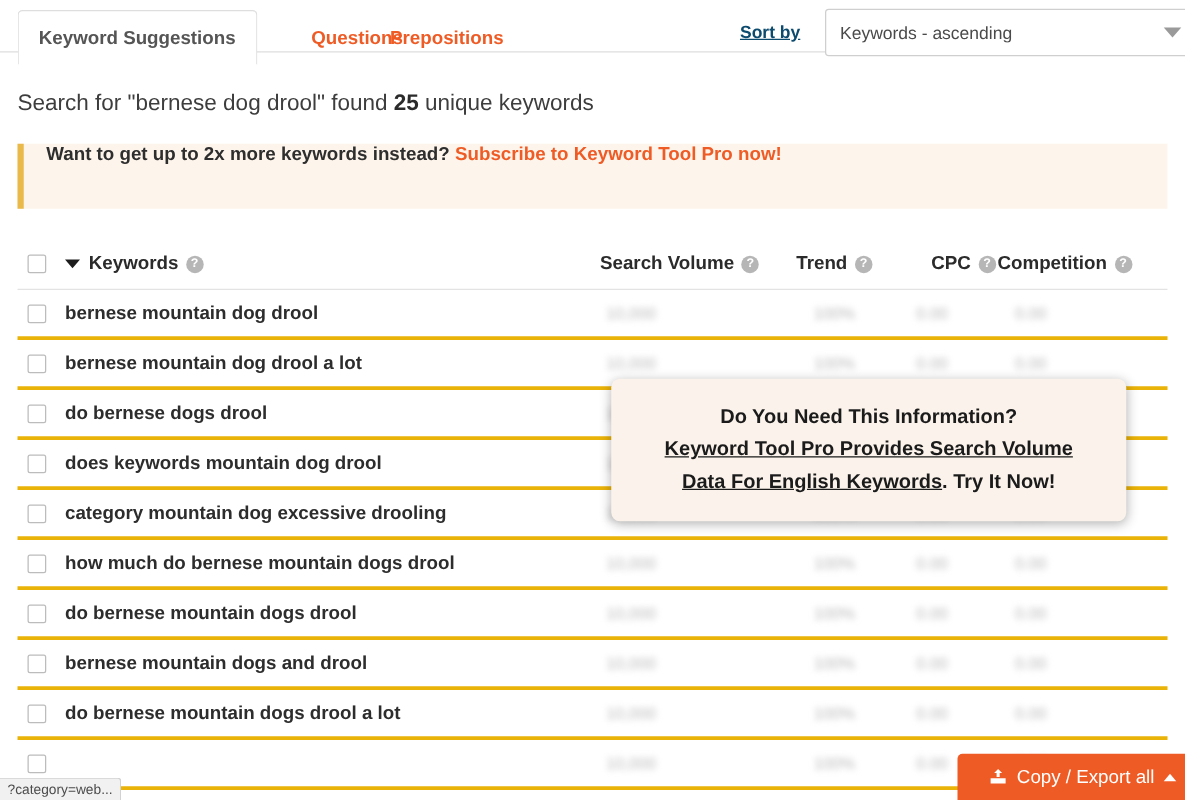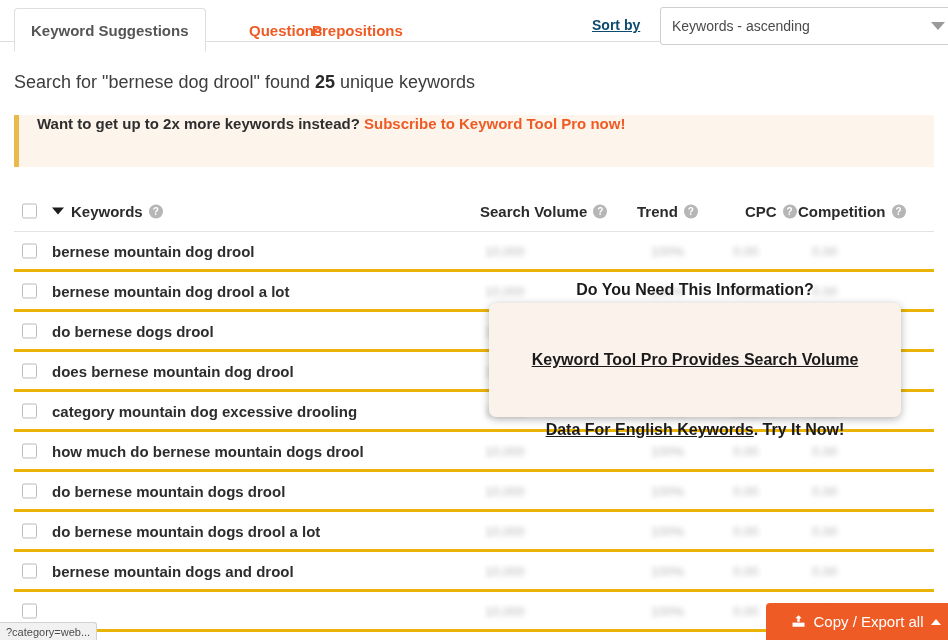--- a/index.html
+++ b/index.html
@@ -123,21 +123,21 @@
   .b-tr { left: 637px; }
   .b-cpc { left: 719px; }
   .b-cmp { left: 798px; }
 
   
   .popup {
     position: absolute; left: 489px; top: 303px; width: 412px; height: 114px;
     background: #fbf3eb; border-radius: 7px;
     box-shadow: 0 2px 9px rgba(0,0,0,0.30);
     display: flex; flex-direction: column; align-items: center;
-    justify-content: center; z-index: 20; padding: 0 10px; gap: 44px;
+    justify-content: center; z-index: 20; padding: 0 10px;
   }
   .popup .pl {
     font-size: 16px; font-weight: bold; color: #1b1b1b;
     text-align: center; line-height: 26px; white-space: nowrap;
   }
   .popup .u { text-decoration: underline; cursor: pointer; color: #1b1b1b; }
 
   
   .exportbtn {
     position: absolute; left: 766px; top: 603px; width: 200px; height: 37px;
@@ -234,21 +234,21 @@
         <div class="trow">
           <div class="cbox"></div>
           <div class="kwtext">do bernese dogs drool</div>
           <div class="blur b-sv">10,000</div>
           <div class="blur b-tr">100%</div>
           <div class="blur b-cpc">0.00</div>
           <div class="blur b-cmp">0.00</div>
         </div>
         <div class="trow">
           <div class="cbox"></div>
-          <div class="kwtext">does bernese mountain dog drool</div>
+          <div class="kwtext">does keywords mountain dog drool</div>
           <div class="blur b-sv">10,000</div>
           <div class="blur b-tr">100%</div>
           <div class="blur b-cpc">0.00</div>
           <div class="blur b-cmp">0.00</div>
         </div>
         <div class="trow">
           <div class="cbox"></div>
           <div class="kwtext">category mountain dog excessive drooling</div>
           <div class="blur b-sv">10,000</div>
           <div class="blur b-tr">100%</div>
@@ -266,29 +266,29 @@
         <div class="trow">
           <div class="cbox"></div>
           <div class="kwtext">do bernese mountain dogs drool</div>
           <div class="blur b-sv">10,000</div>
           <div class="blur b-tr">100%</div>
           <div class="blur b-cpc">0.00</div>
           <div class="blur b-cmp">0.00</div>
         </div>
         <div class="trow">
           <div class="cbox"></div>
+          <div class="kwtext">bernese mountain dogs and drool</div>
+          <div class="blur b-sv">10,000</div>
+          <div class="blur b-tr">100%</div>
+          <div class="blur b-cpc">0.00</div>
+          <div class="blur b-cmp">0.00</div>
+        </div>
+        <div class="trow">
+          <div class="cbox"></div>
           <div class="kwtext">do bernese mountain dogs drool a lot</div>
-          <div class="blur b-sv">10,000</div>
-          <div class="blur b-tr">100%</div>
-          <div class="blur b-cpc">0.00</div>
-          <div class="blur b-cmp">0.00</div>
-        </div>
-        <div class="trow">
-          <div class="cbox"></div>
-          <div class="kwtext">bernese mountain dogs and drool</div>
           <div class="blur b-sv">10,000</div>
           <div class="blur b-tr">100%</div>
           <div class="blur b-cpc">0.00</div>
           <div class="blur b-cmp">0.00</div>
         </div>
         <div class="trow">
           <div class="cbox"></div>
           <div class="blur b-sv">10,000</div>
           <div class="blur b-tr">100%</div>
           <div class="blur b-cpc">0.00</div>

